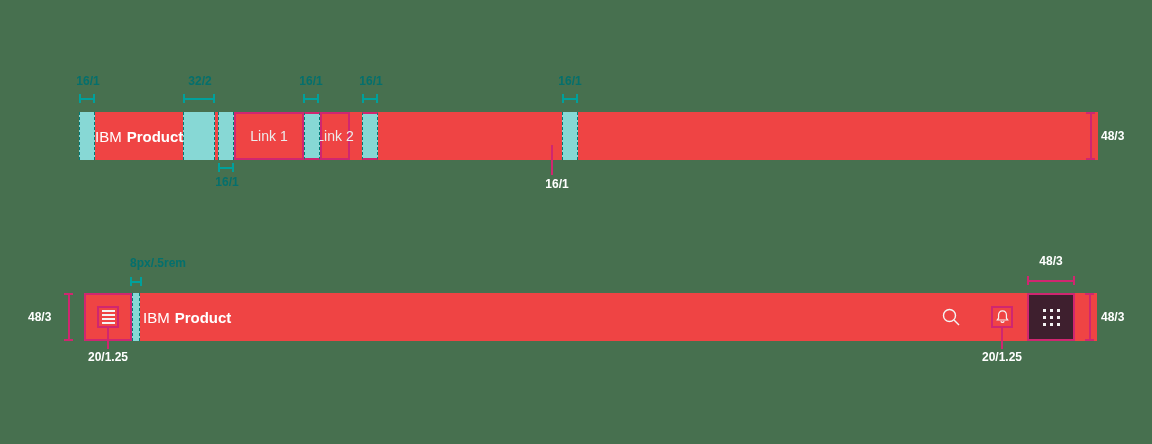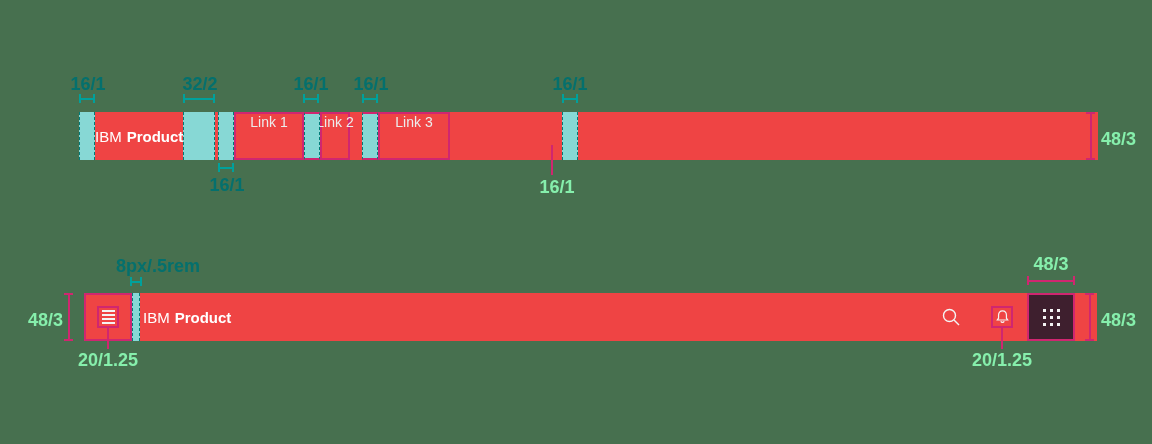--- a/index.html
+++ b/index.html
@@ -11,30 +11,30 @@
   .bar { position:absolute; height:48px; background:#ef4444;padding-left:21px; }
   .strip {
     position:absolute; top:0; bottom:0; box-sizing:border-box;
     background:#87d8d5;
     border-left:1px dashed #007d79; border-right:1px dashed #007d79;
     z-index:3;
   }
   .navgap { border-top:2px solid #d02670; border-bottom:2px solid #d02670; }
   .linkbox {
     position:absolute; top:0; bottom:0; box-sizing:border-box; z-index:2;
-    border:2px solid #d02670; display:flex; align-items:flex-start; justify-content:center;
+    border:2px solid #d02670; display:flex; align-items:center; justify-content:center;
     color:#ececec; font-size:14px; white-space:nowrap;
   }
   .brand { position:absolute; top:0; bottom:0; display:flex; align-items:center; gap:5px;
            color:#ffffff; font-size:15px; white-space:nowrap; z-index:2; }
   .brand .bold { font-weight:700; }
-  .label { position:absolute; font-size:18px; font-weight:bold; white-space:nowrap; z-index:6; }
+  .label { position:absolute; font-size:12px; font-weight:bold; white-space:nowrap; z-index:6; }
   .ctr { transform:translateX(-50%); }
   .t { color:#04706d; }
-  .p { color:#86efac; }
+  .p { color:#ffffff; }
   .hbr { position:absolute; height:9px; box-sizing:border-box;
          border-left:2px solid currentColor; border-right:2px solid currentColor; z-index:6; }
   .hbr::before { content:""; position:absolute; left:0; right:0; top:50%; height:2px;
                  margin-top:-1px; background:currentColor; }
   .vbr { position:absolute; width:9px; box-sizing:border-box;
          border-top:2px solid currentColor; border-bottom:2px solid currentColor; z-index:6; }
   .vbr::before { content:""; position:absolute; top:0; bottom:0; left:50%; width:2px;
                  margin-left:-1px; background:currentColor; }
   .tealbr { color:#00a19c; }
   .pinkbr { color:#d02670; }
@@ -80,23 +80,20 @@
     <div class="strip" style="left:139px; width:16px;"></div>
 
     <div class="linkbox" style="left:155px; width:70px;">
       <span>Link 1</span>
     </div>
     <div class="strip navgap" style="left:225px; width:16px;"></div>
     <div class="linkbox" style="left:241px; width:30px;">
       <span>Link 2</span>
     </div>
     <div class="strip navgap" style="left:283px; width:16px;"></div>
-    <div class="linkbox" style="left:299px; width:72px;">
-      <span>Link 3</span>
-    </div>
 
     <div class="strip" style="left:483px; width:16px;"></div>
   </div>
 
   <div class="hbr tealbr" style="left:218px; top:163px; width:16px;"></div>
   <div class="label t ctr" style="left:227px; top:175px;">16/1</div>
 
   <div class="vline" style="left:551px; top:145px; height:30px;"></div>
   <div class="label p ctr" style="left:557px; top:177px;">16/1</div>
 

